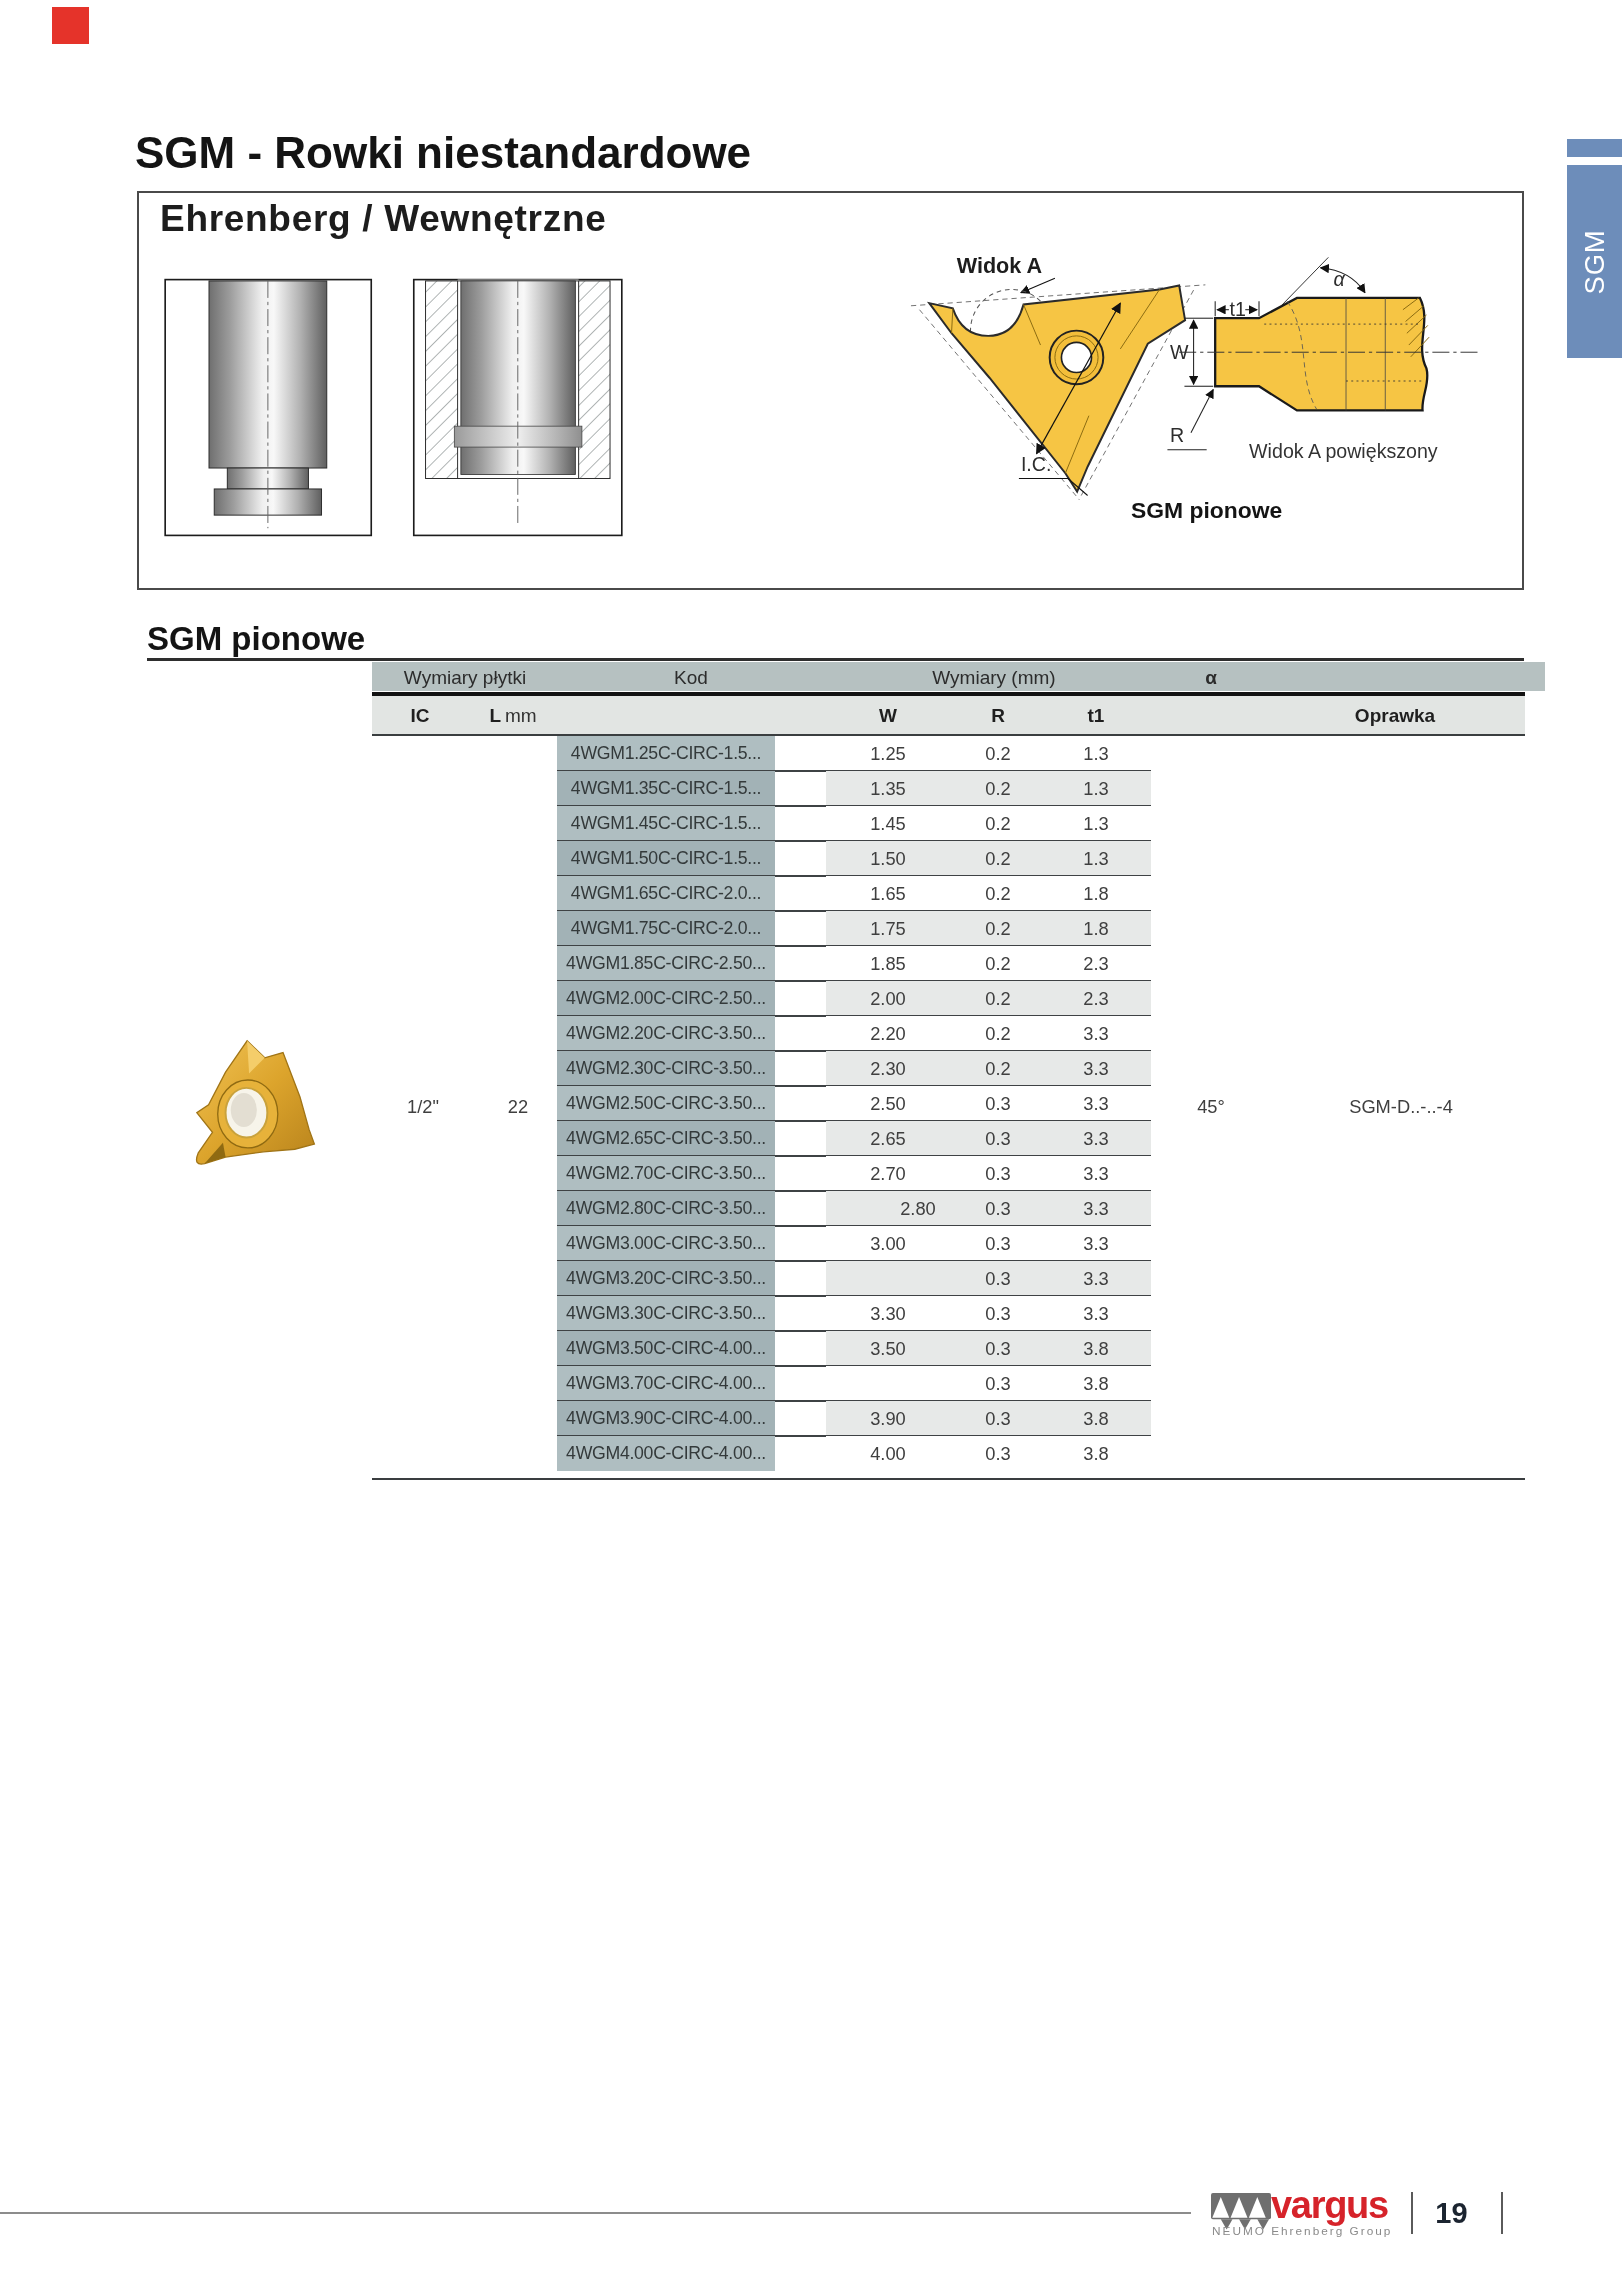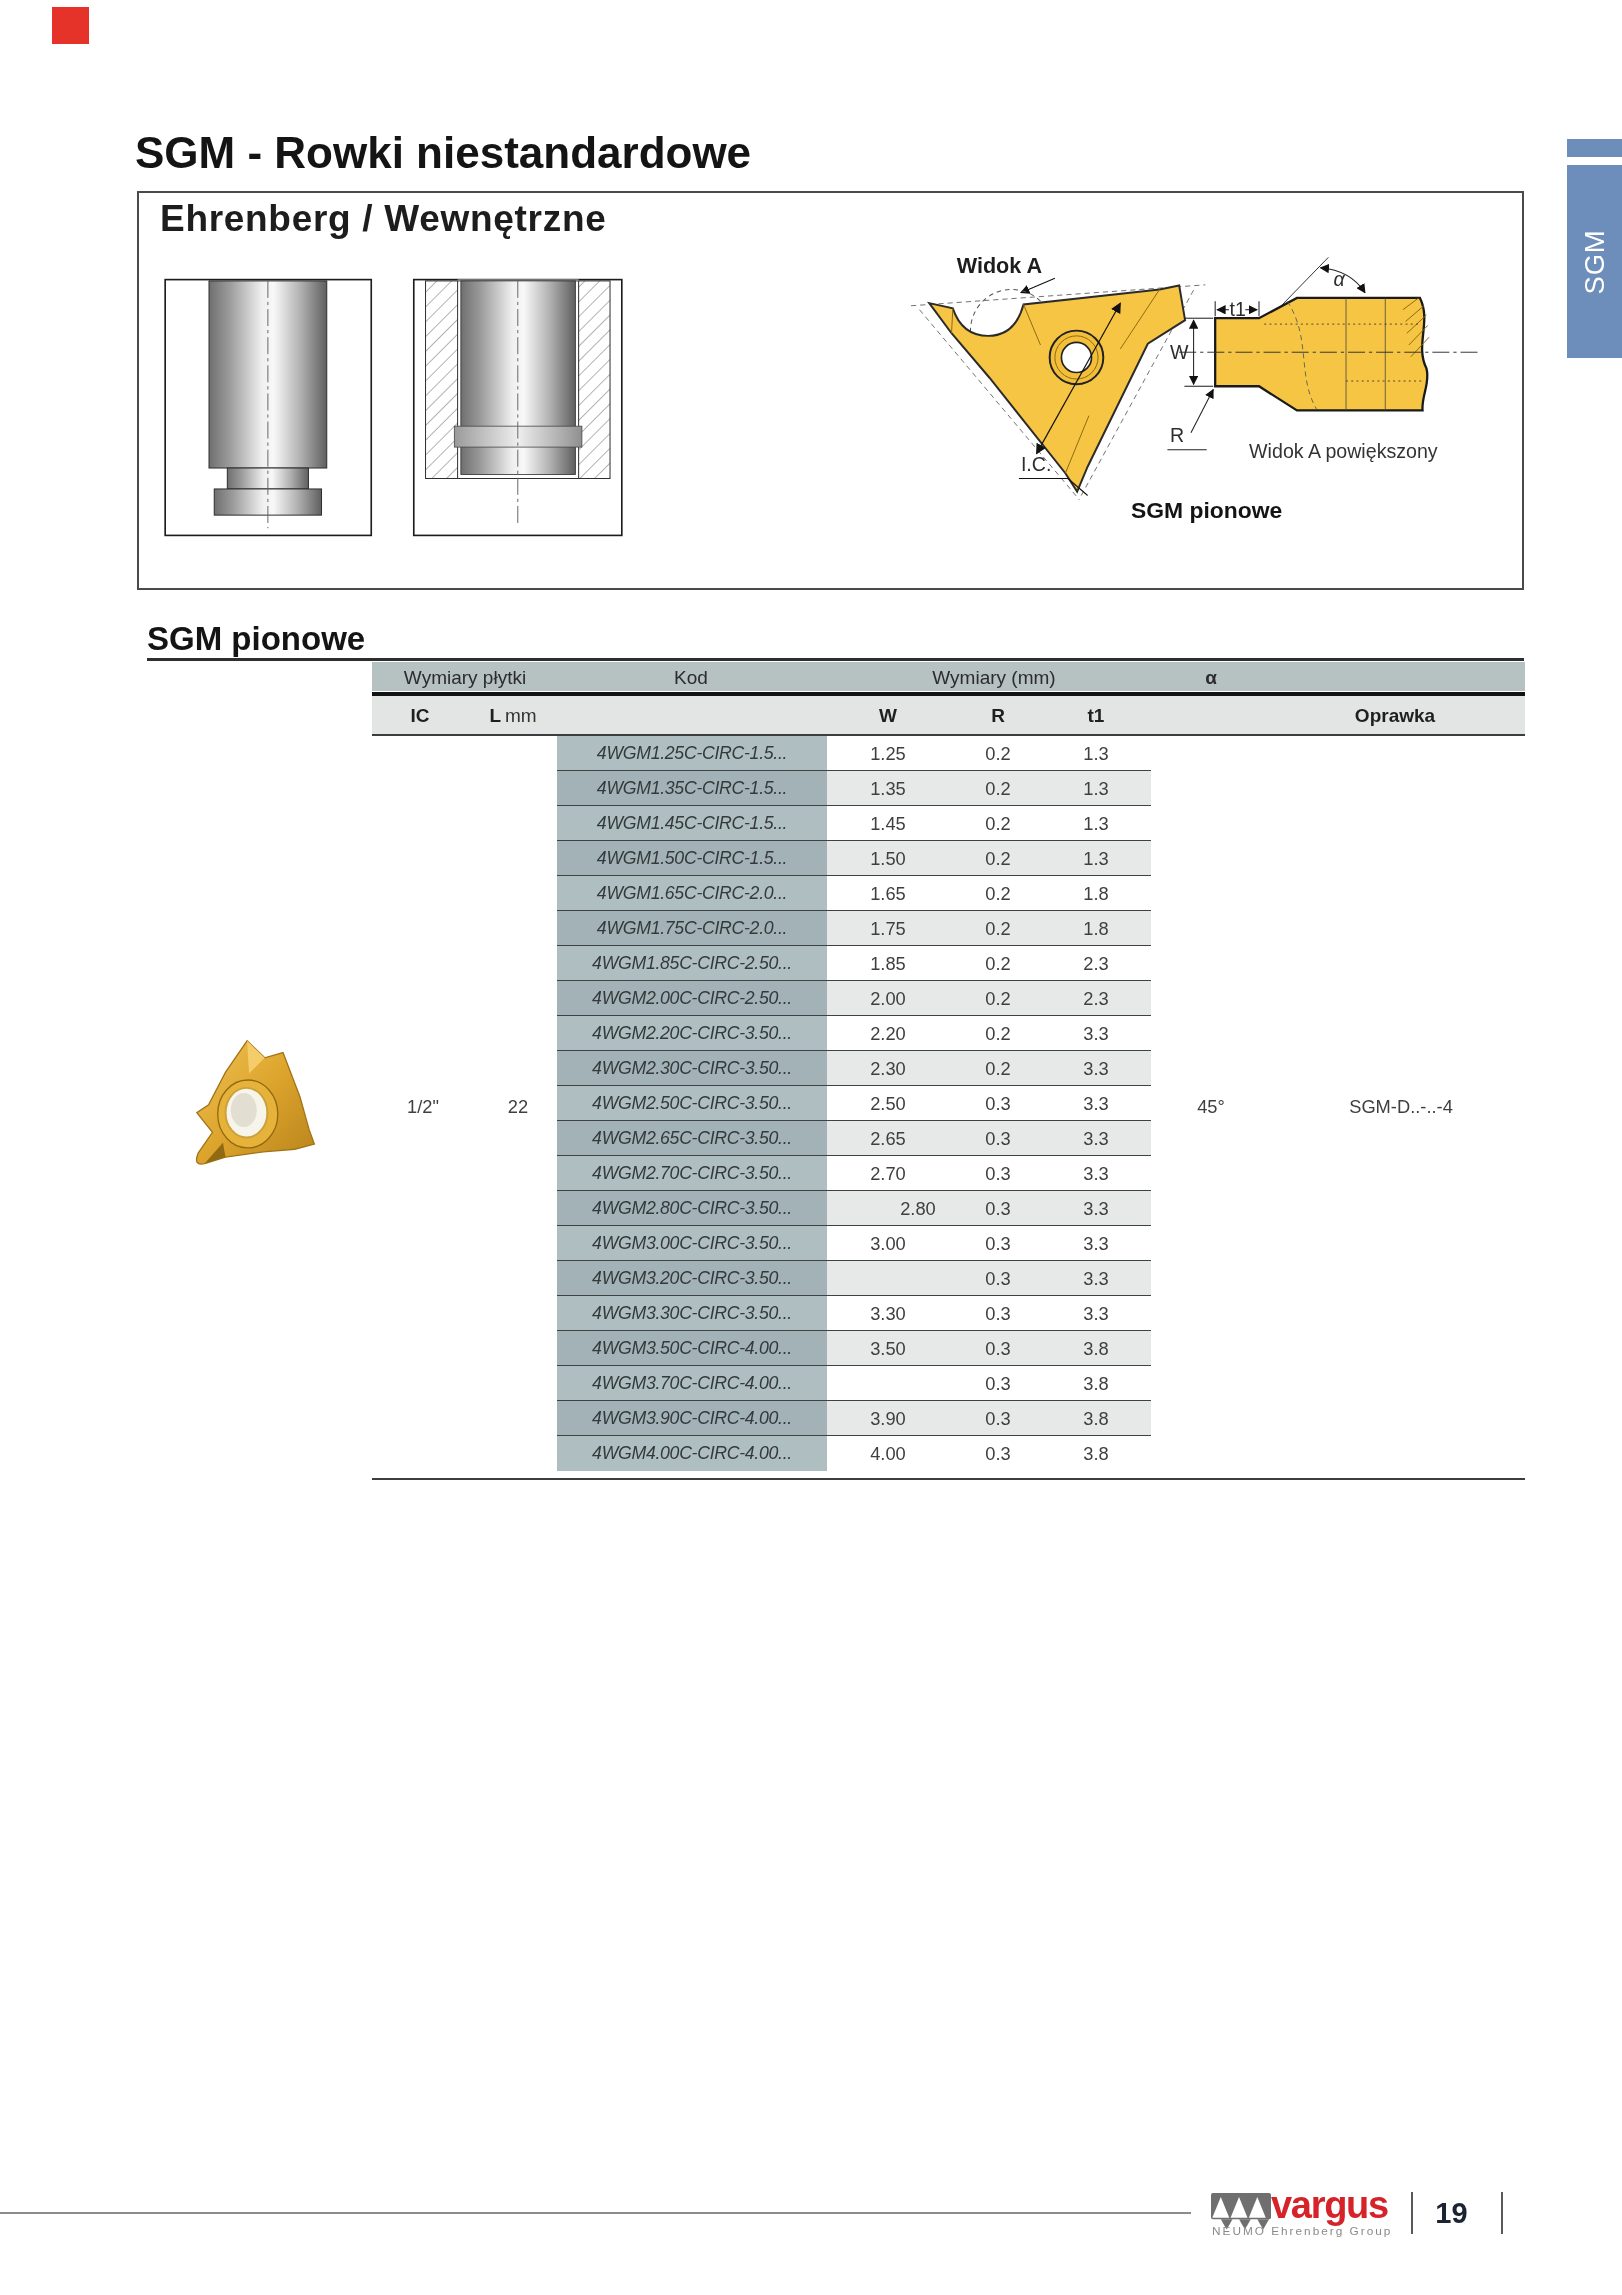--- a/index.html
+++ b/index.html
@@ -21,32 +21,32 @@
   #side-tab-bar{left:1567px;top:139px;width:56px;height:18.3px;background:#6d8dba;}
   #side-tab{left:1567px;top:165px;width:56px;height:193px;background:#6d8dba;}
   #side-tab-label{position:absolute;left:50%;top:50%;transform:translate(-50%,-50%) rotate(-90deg);color:#ffffff;font-size:27.5px;letter-spacing:0.7px;font-weight:400;}
 
   
   #section-title{left:147px;top:620px;font-size:33px;font-weight:bold;color:#141414;}
   #section-rule{left:147px;top:658px;width:1377px;height:2.6px;background:#2e2e2e;}
 
   
   .th-row{left:372px;width:1153px;}
-  #thead1{top:662px;height:29.4px;background:#b6c1c1;}
+  #thead1{top:662px;height:29.4px;background:#b6c1c1;padding-left:20px;}
   #thead-divider{top:692px;height:3.9px;background:#121212;left:372px;width:1153px;}
   #thead2{top:696px;height:39px;background:#e2e5e3;}
   #thead-bottom{top:734px;height:2px;background:#3a3e40;left:372px;width:1153px;}
   .hlbl{position:absolute;transform:translateX(-50%);white-space:nowrap;font-size:19px;color:#2c2c2c;top:4.6px;}
   .hlbl2{position:absolute;transform:translateX(-50%);white-space:nowrap;font-size:19px;color:#1f1f1f;top:9.2px;font-weight:bold;}
   .hl-light{font-weight:normal;color:#333;}
 
   
   #tbody{left:372px;top:736px;width:1153px;}
   .trow{position:relative;height:35px;}
-  .kodcell{position:absolute;left:185px;width:270px;top:0;bottom:0;display:flex;align-items:center;justify-content:center;font-size:17.7px;color:#343a3b;letter-spacing:-0.3px;font-style:italic;}
+  .kodcell{position:absolute;left:185px;width:218px;top:0;bottom:0;display:flex;align-items:center;justify-content:center;font-size:17.7px;color:#343a3b;letter-spacing:-0.3px;}
   .valband{position:absolute;left:454px;width:325px;top:0;bottom:0;}
   .trow.odd .kodcell{background:#afbec1;}
   .trow.even .kodcell{background:#a2b2b6;}
   .trow.odd .valband{background:#ffffff;}
   .trow.even .valband{background:#e7e9e8;}
   .rowline{position:absolute;left:185px;width:594px;top:-0.7px;height:1.3px;background:#3e4244;}
   .cellval{position:absolute;transform:translateX(-50%);top:50%;margin-top:-11px;font-size:18.3px;color:#3f3f3f;white-space:nowrap;}
   #tbody-bottom{left:372px;top:1478px;width:1153px;height:2px;background:#3a3e40;}
   .sharedval{position:absolute;transform:translate(-50%,-50%);font-size:18.3px;color:#3f3f3f;white-space:nowrap;}
 

